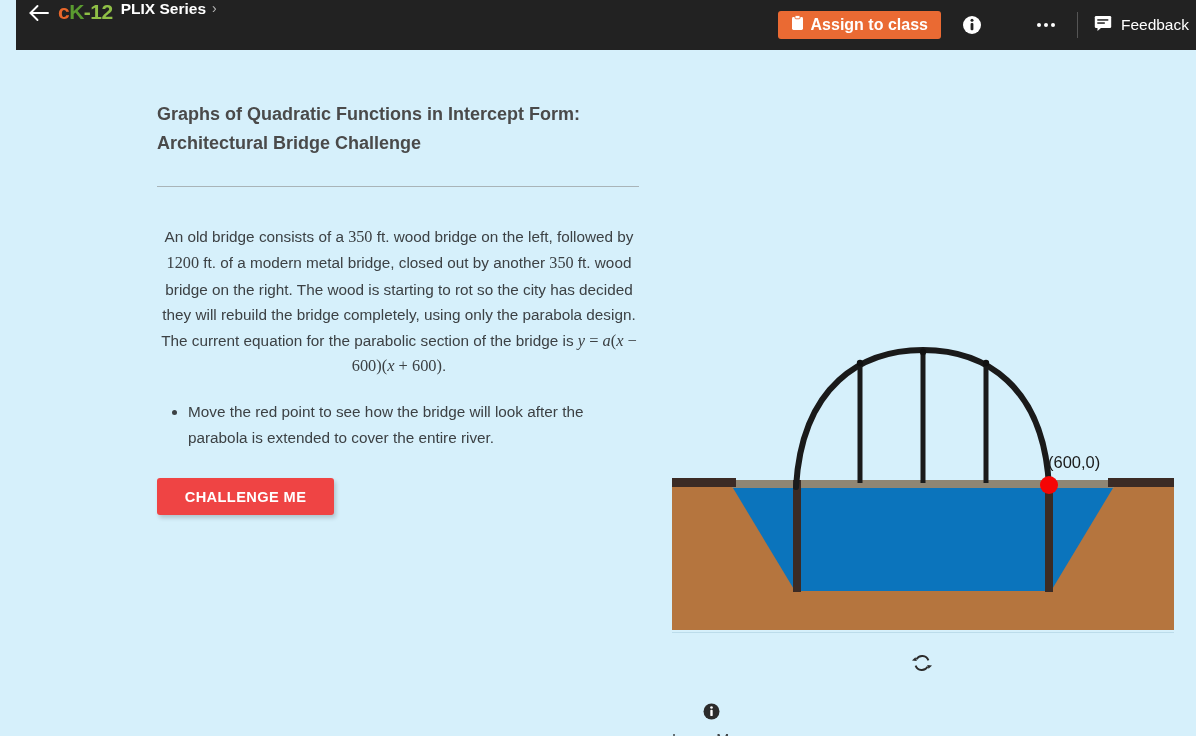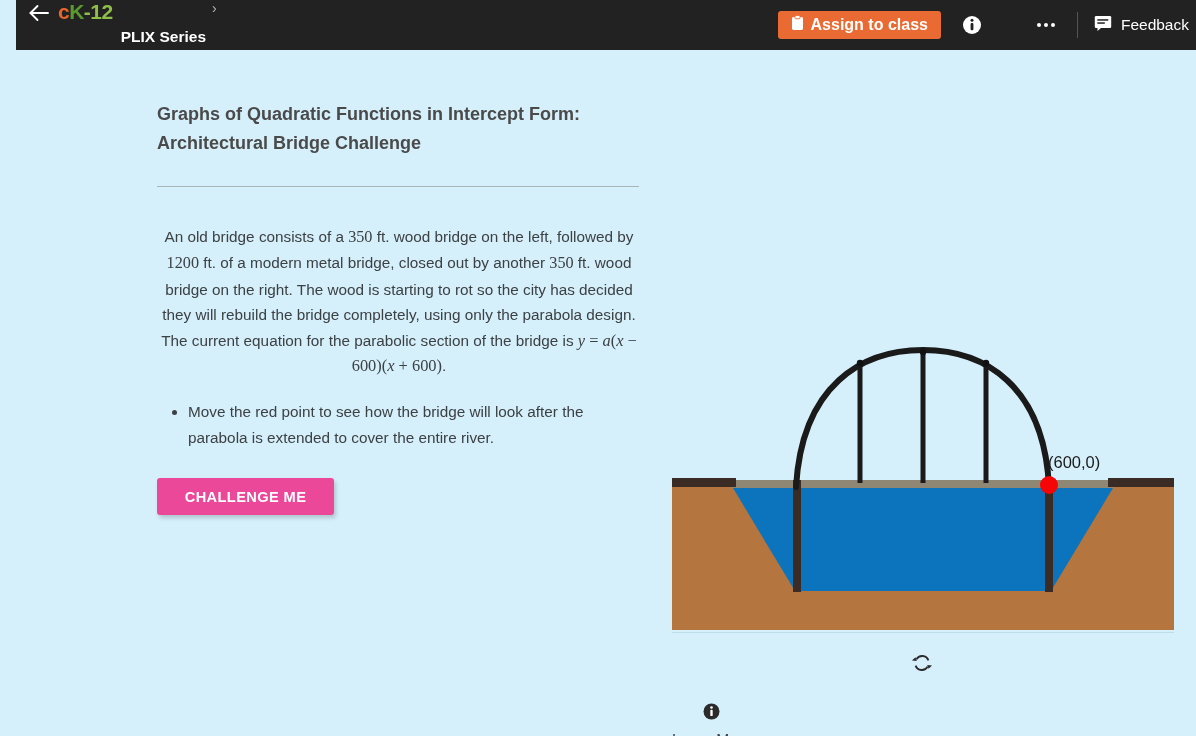--- a/index.html
+++ b/index.html
@@ -31,21 +31,21 @@
     font-size: 21px; font-weight: 700;
     letter-spacing: -0.5px;
     white-space: nowrap;
     cursor: pointer;
   }
   #logo .c1 { color: #e8662a; }
   #logo .c2 { color: #5a9b30; }
   #logo .c3 { color: #8fbf46; }
   #plix {
     color: #ffffff; font-size: 15.5px; font-weight: 700;
-    margin-left: 8px; white-space: nowrap; cursor: pointer; margin-top: 28px;
+    margin-left: 8px; white-space: nowrap; cursor: pointer;
   }
   #crumb-sep {
     color: #b6b6b6; font-size: 14px; margin: 0 6px;
   }
   #crumb-title {
     color: #ffffff; font-size: 15.5px; font-weight: 700;
     white-space: nowrap;
   }
   #topbar-right {
     margin-left: auto; display: flex; align-items: center; height: 100%;
@@ -120,21 +120,21 @@
     font-style: normal; font-size: 16.4px;
   }
   #bullet-list {
     margin: 21px 0 0 0; padding-left: 31px;
     color: #3c4144; font-size: 15.3px; line-height: 25.4px;
   }
   #bullet-list li { width: 425px; }
   #challenge-btn {
     margin-top: 28px;
     width: 177px; height: 37px;
-    background: #ec4899; color: #ffffff;
+    background: #ef4444; color: #ffffff;
     border: none; border-radius: 3px;
     font-size: 14.6px; font-weight: 700; letter-spacing: 0.4px;
     font-family: "Liberation Sans", sans-serif;
     cursor: pointer;
     box-shadow: 2px 3px 4px rgba(0,0,0,0.18);
   }
 
   
   #sim-area {
     position: absolute; left: 672px; top: 340px;

